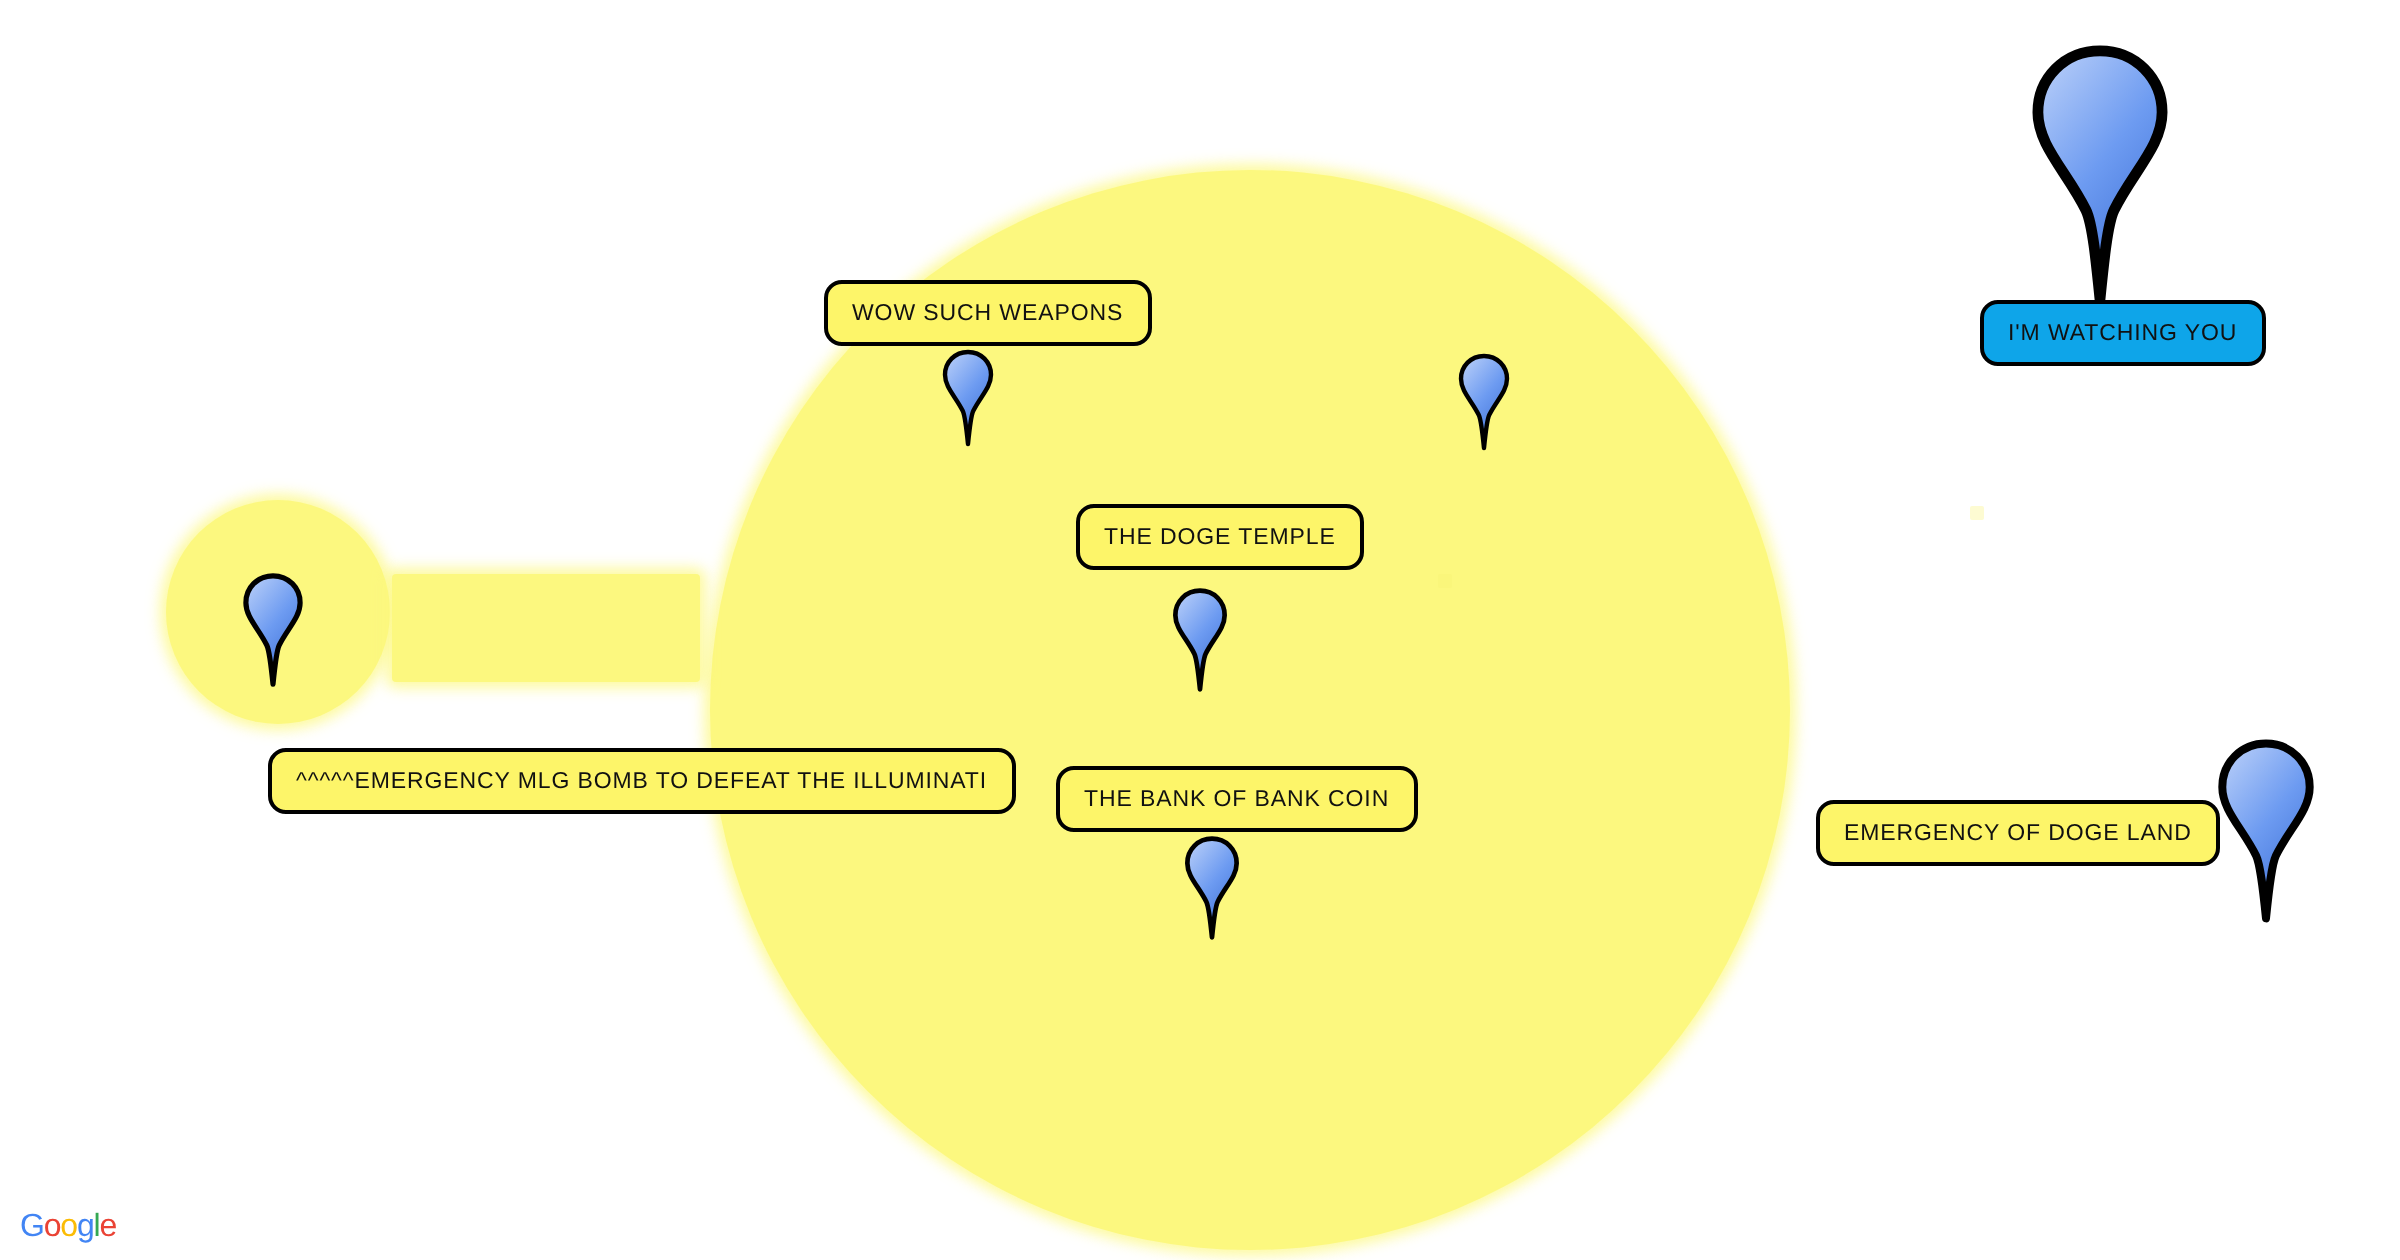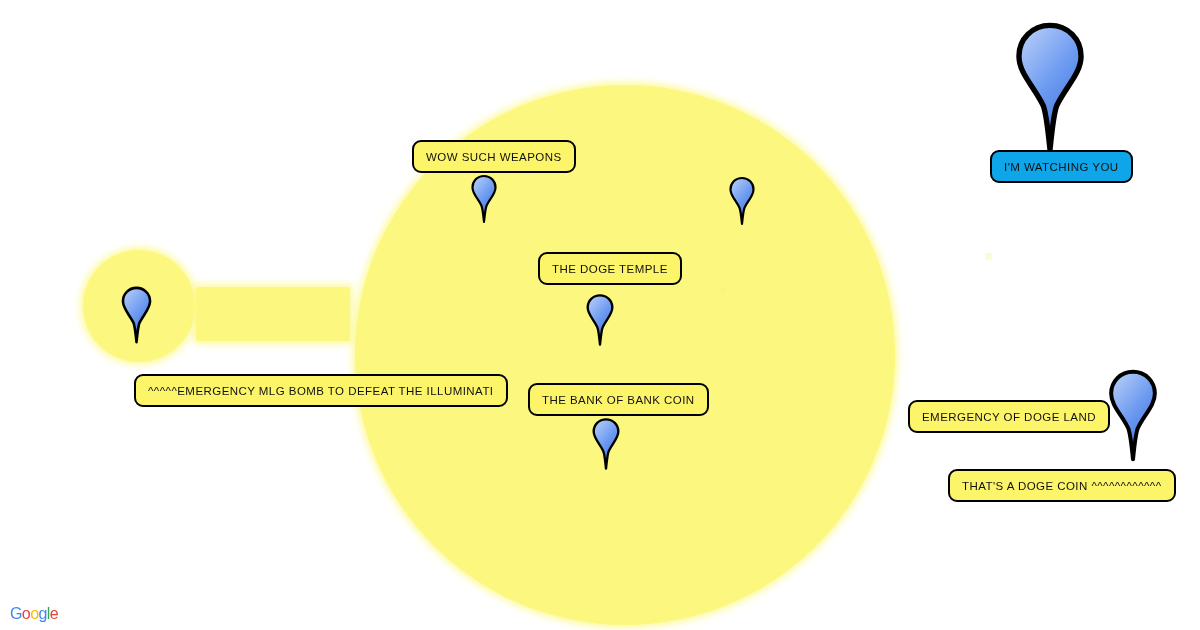--- a/index.html
+++ b/index.html
@@ -163,19 +163,18 @@
       <path d="M14 2 C20.6 2 25.5 7.1 25.5 13.4 C25.5 19.6 20.1 24.4 16.6 31.5 C15.4 34 14.7 41 14 48 C13.3 41 12.6 34 11.4 31.5 C7.9 24.4 2.5 19.6 2.5 13.4 C2.5 7.1 7.4 2 14 2 Z" fill="url(#pg1)" stroke="#000000" stroke-width="2.1" stroke-linejoin="round"></path>
     </svg>
   </div>
 
   <div class="label lbl-weapons">WOW SUCH WEAPONS</div>
   <div class="label lbl-temple">THE DOGE TEMPLE</div>
   <div class="label lbl-bank">THE BANK OF BANK COIN</div>
   <div class="label lbl-emergency">^^^^^EMERGENCY MLG BOMB TO DEFEAT THE ILLUMINATI</div>
   <div class="label green lbl-watching">I'M WATCHING YOU</div>
   <div class="label lbl-currency">EMERGENCY OF DOGE LAND</div>
-  <div class="label lbl-dogecoin">THAT'S A DOGE COIN ^^^^^^^^^^^^</div>
 
   <div class="google-logo">
     <span class="g1">G</span><span class="g2">o</span><span class="g3">o</span><span class="g4">g</span><span class="g5">l</span><span class="g6">e</span>
   </div>
 
 </div>
 
 </body></html>

